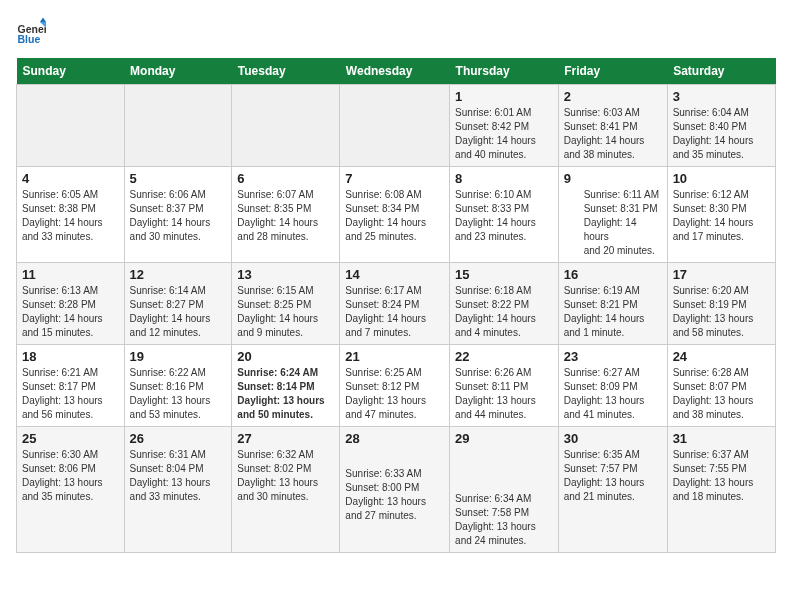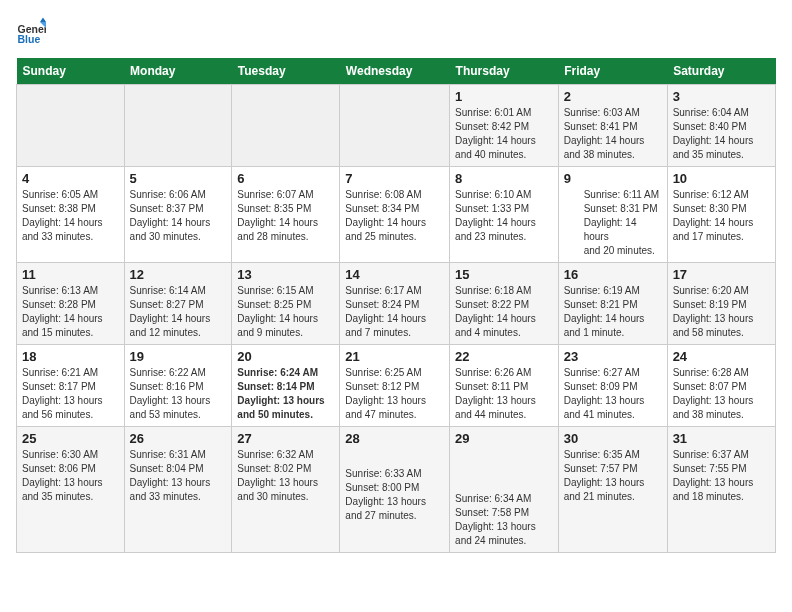--- a/index.html
+++ b/index.html
@@ -164,21 +164,21 @@
         <td>
           <div class="day-number">7</div>
           <div class="day-info" style="white-space: pre-line;">Sunrise: 6:08 AM
 Sunset: 8:34 PM
 Daylight: 14 hours
 and 25 minutes.</div>
         </td>
         <td>
           <div class="day-number">8</div>
           <div class="day-info" style="white-space: pre-line;">Sunrise: 6:10 AM
-Sunset: 1:33 PM
+Sunset: 8:33 PM
 Daylight: 14 hours
 and 23 minutes.</div>
         </td>
         <td>
           <div class="day-number">9</div>
           <div class="day-info" style="white-space: pre-line; margin-left: 20px;">Sunrise: 6:11 AM
 Sunset: 8:31 PM
 Daylight: 14 hours
 and 20 minutes.</div>
         </td>

